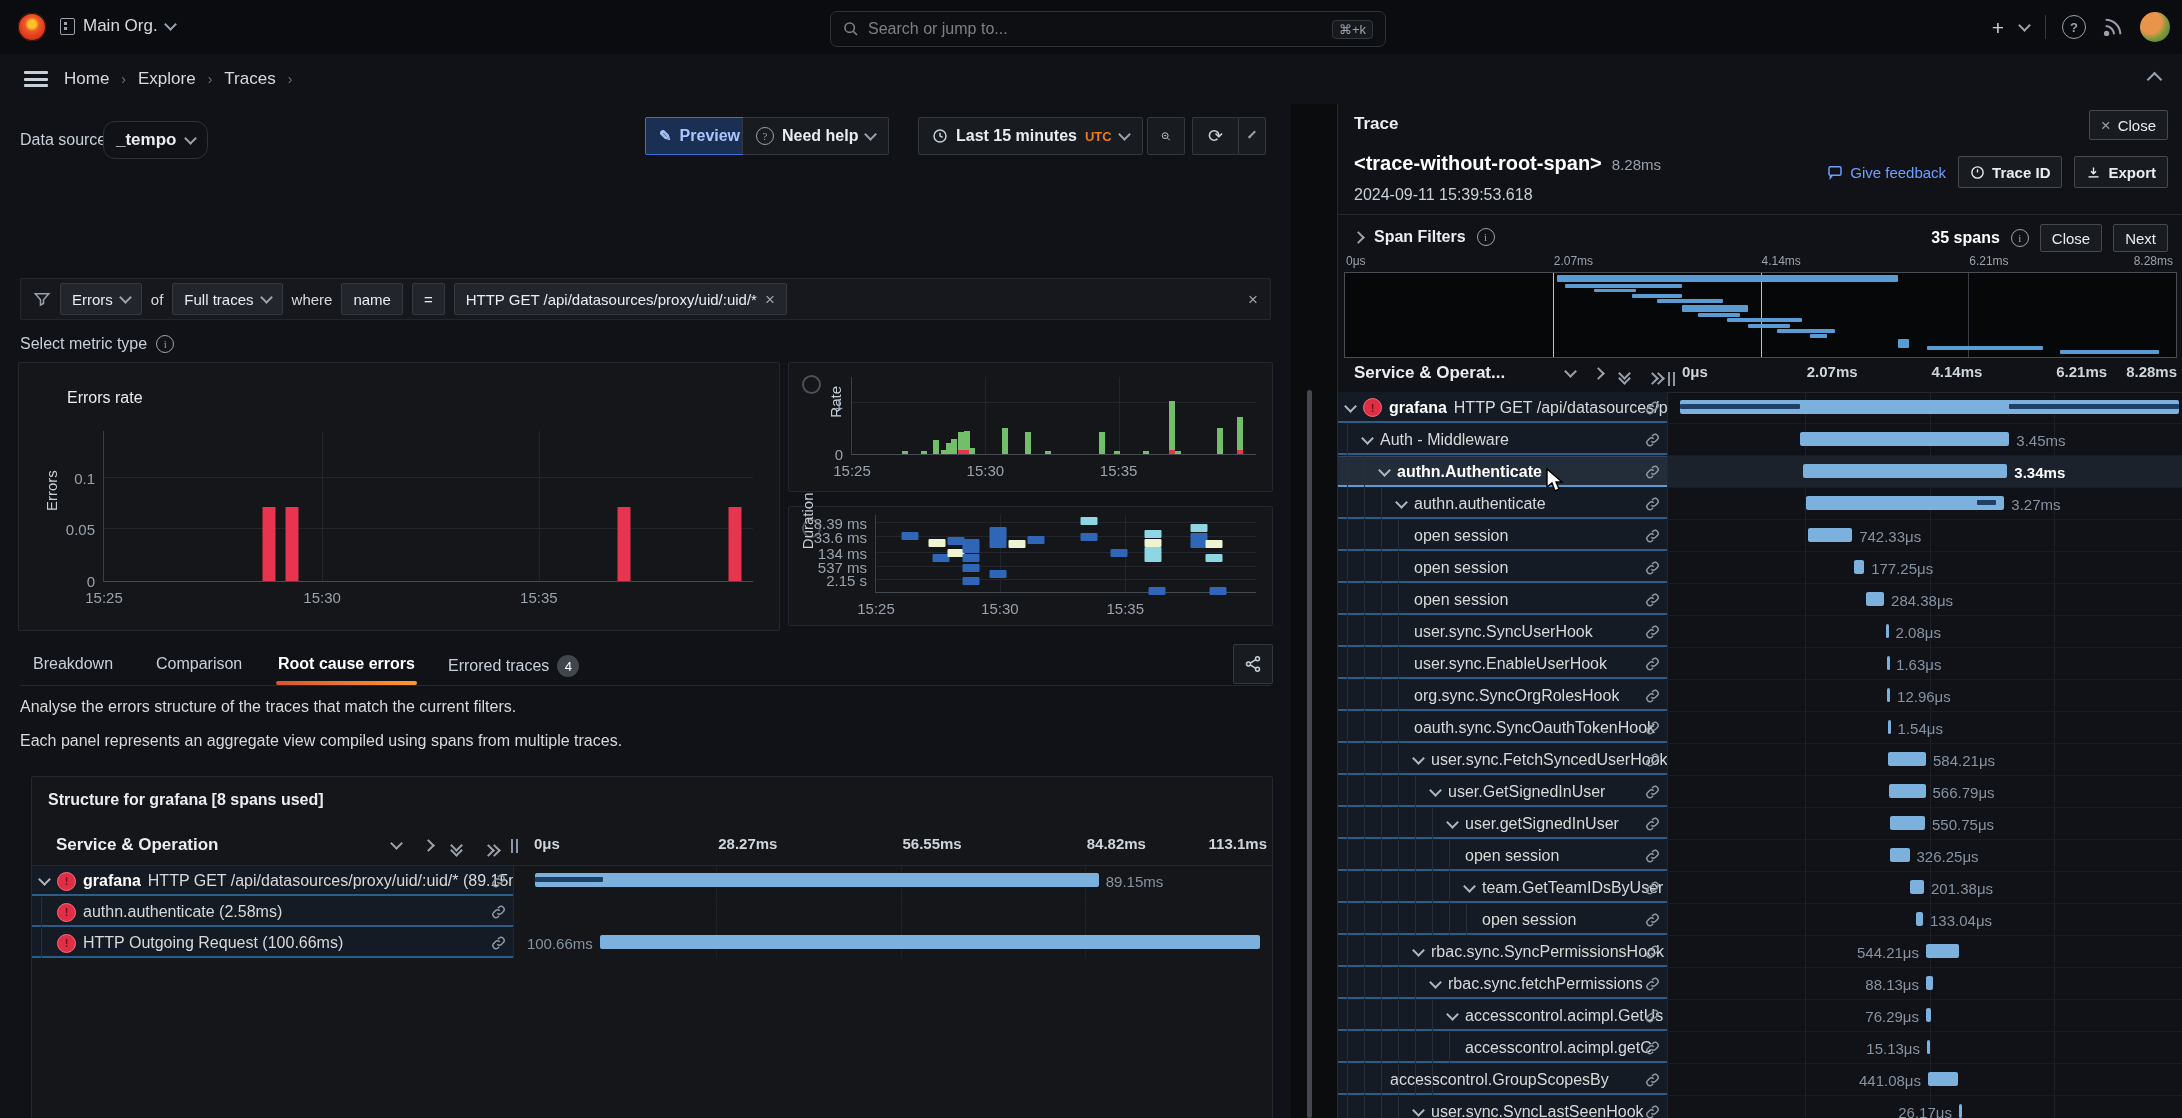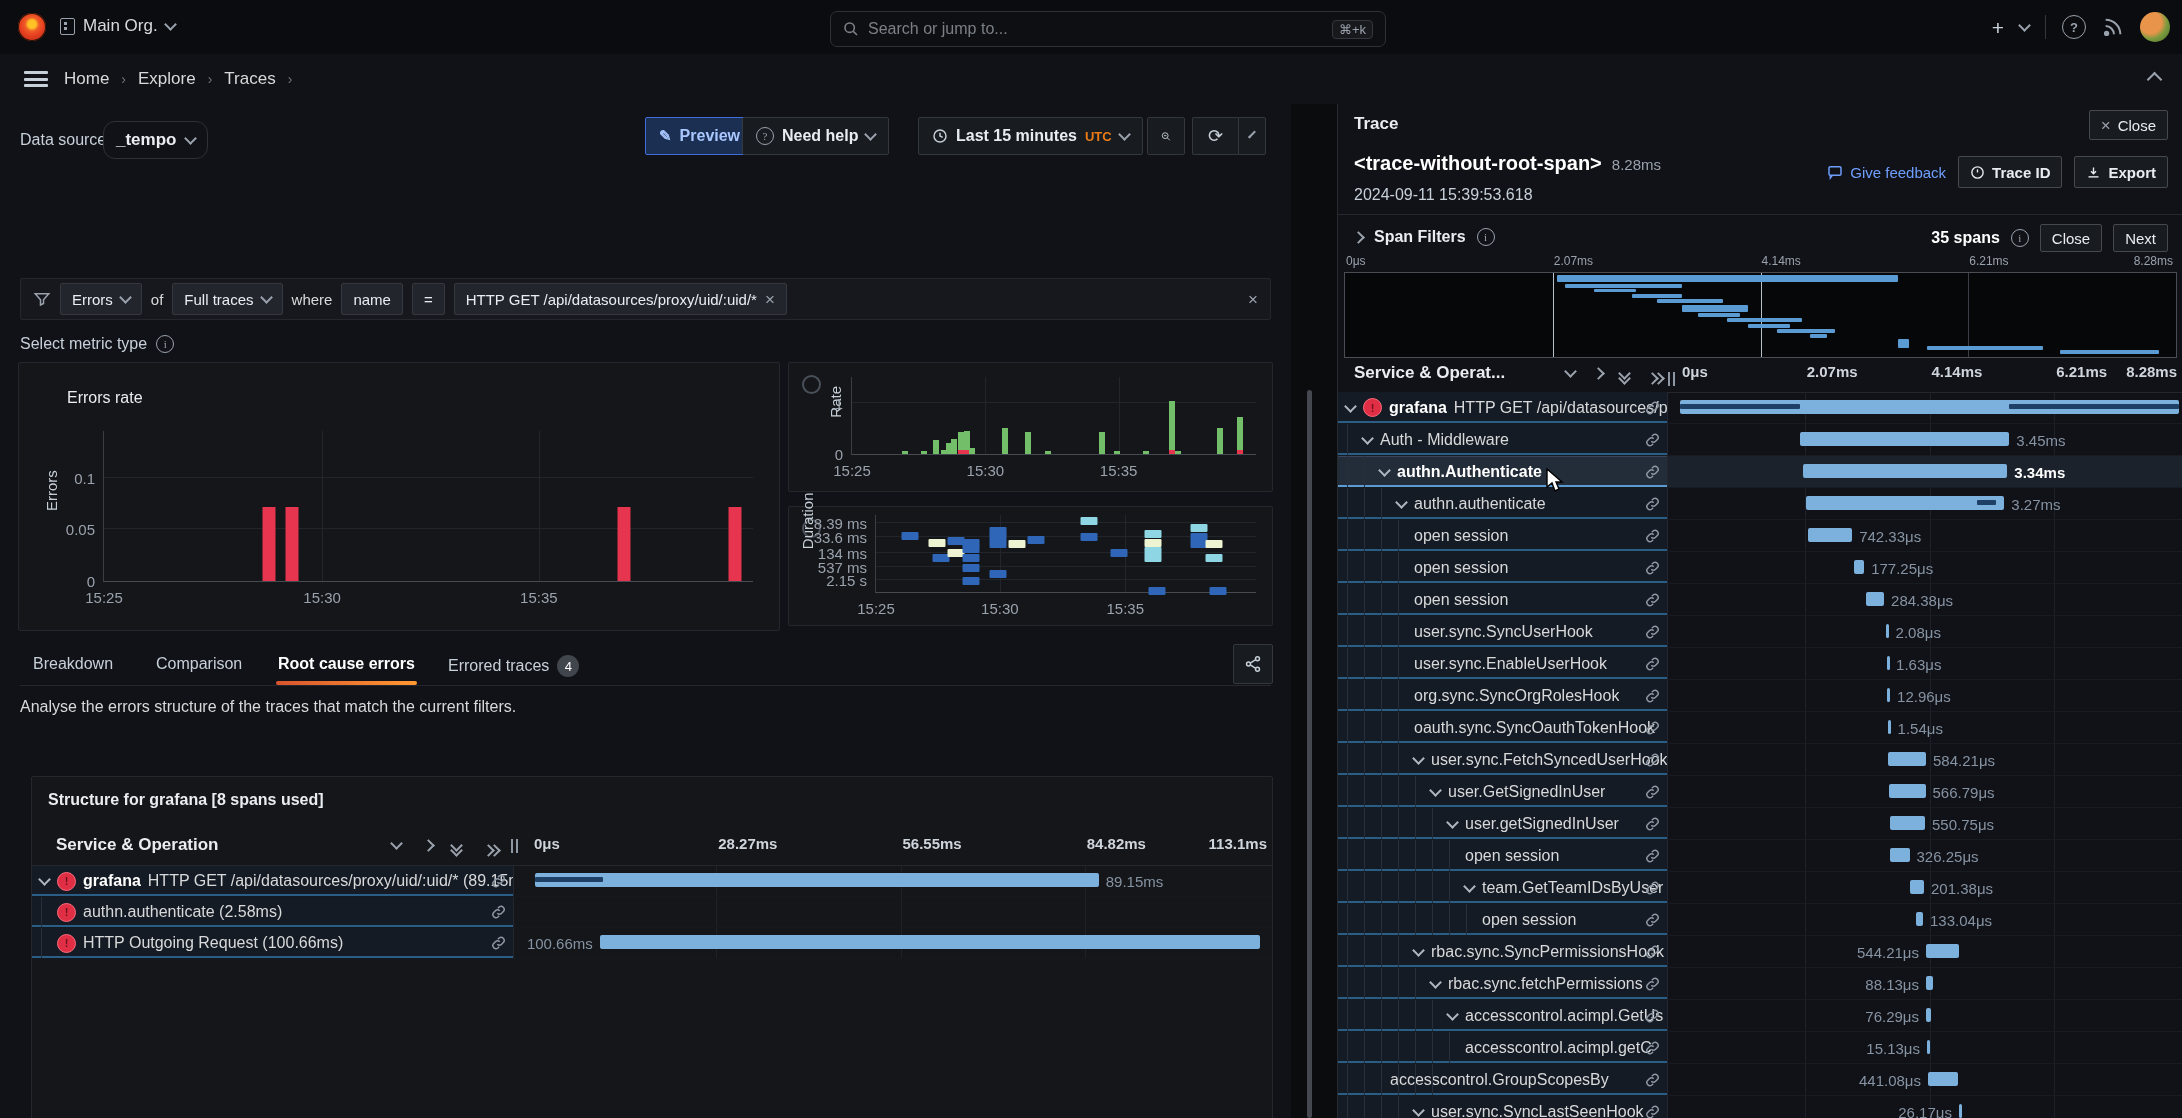--- a/index.html
+++ b/index.html
@@ -349,20 +349,21 @@
     <div class="iconbtn" style="left:1233px;top:540px;">
       <svg width="18" height="18" viewBox="0 0 24 24" fill="none" stroke="#c7d0d9" stroke-width="2">
           <circle cx="6" cy="12" r="2.6"></circle>
           <circle cx="18" cy="5" r="2.6"></circle>
           <circle cx="18" cy="19" r="2.6"></circle>
           <path d="M8.3 10.8l7.4-4.6M8.3 13.2l7.4 4.6"></path>
         </svg>
     </div>
 
     <div class="abs" style="left:20px;top:594px;font-size:16px;color:#d8d9da;">Analyse the errors structure of the traces that match the current filters.</div>
+    <div class="abs" style="left:20px;top:628px;font-size:16px;color:#d8d9da;">Each panel represents an aggregate view compiled using spans from multiple traces.</div>
 
     <div class="panel" style="left:31px;top:672px;width:1240px;height:441px;">
       <div class="abs" style="left:16px;top:14px;font-size:16px;font-weight:bold;color:#e9edf2;">Structure for grafana [8 spans used]</div>
       <div class="abs" style="left:0;top:50px;right:0;height:38px;border-bottom:1px solid #24272e;">
         <span class="colhead abs" style="left:24px;top:8px;">Service &amp; Operation</span>
         <span class="chev abs" style="left:360px;top:15px;"></span>
         <span class="chev r abs" style="left:392px;top:14px;"></span>
         <span class="abs" style="left:420px;top:9px;"><span class="chev"></span><span class="chev" style="margin-left:-9px;top:5px;position:relative;"></span></span>
         <span class="abs" style="left:452px;top:14px;"><span class="chev r"></span><span class="chev r" style="margin-left:-3px;"></span></span>
         <span class="handle abs" style="left:479px;top:12px;"></span>

